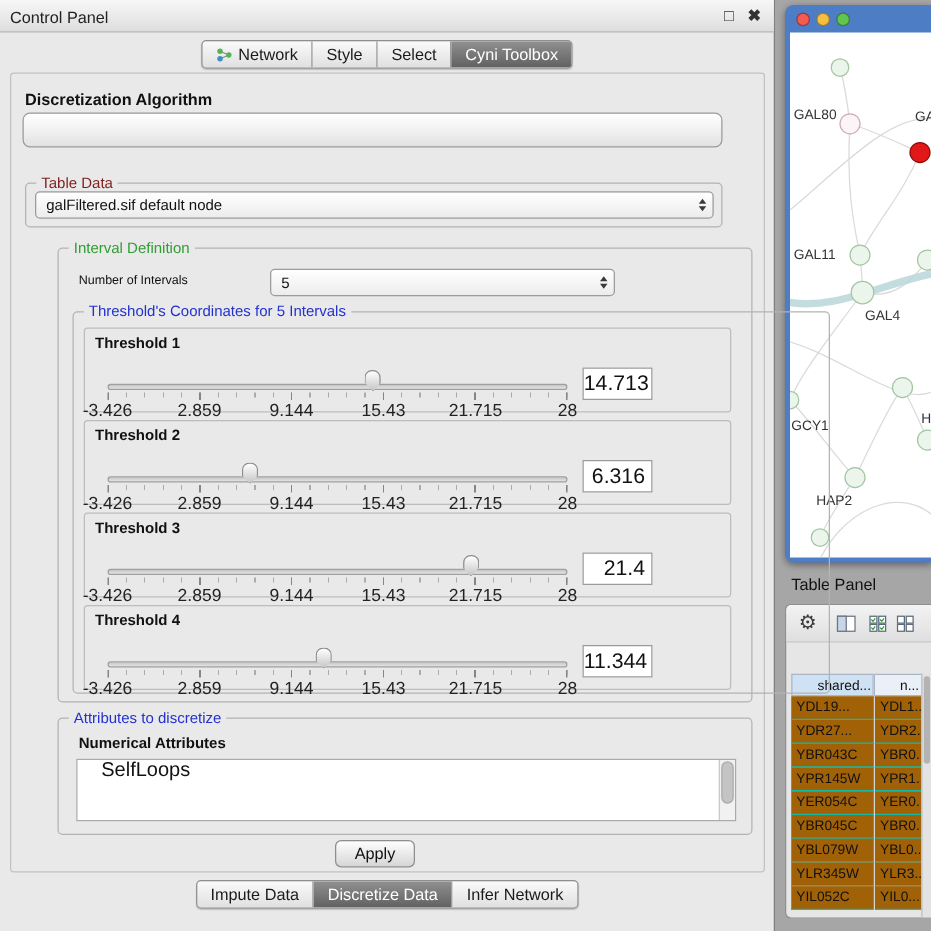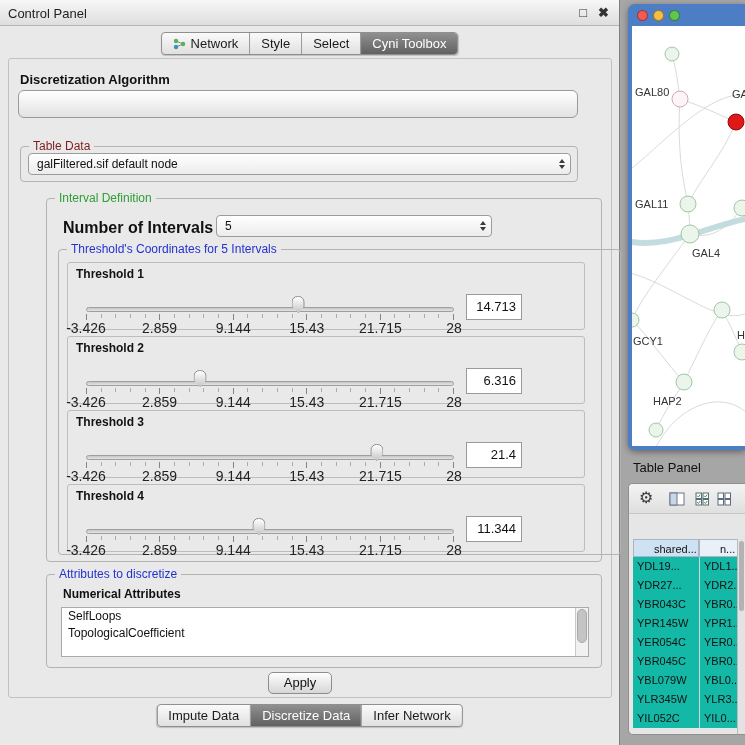--- a/index.html
+++ b/index.html
@@ -31,45 +31,45 @@
   .opt.bold{font-weight:bold}
 
   .tgroup{position:absolute;border:1px solid #b3b3b3;border-radius:4px}
   .gtitle{position:absolute;top:-8px;left:8px;background:#e9e9e9;padding:0 4px;font-size:12px;white-space:nowrap}
   .gtitle.green{color:#2f9e33}
   .gtitle.blue{color:#2331cf}
   .gtitle.dark{color:#7f1d1d}
 
   #table-data-group{left:20px;top:146px;width:558px;height:36px}
   #interval-group{left:46px;top:198px;width:556px;height:364px}
-  #thr-group{left:11px;top:50px;width:563px;height:306px}
+  #thr-group{left:11px;top:50px;width:606px;height:306px}
   #attr-group{left:46px;top:574px;width:556px;height:94px}
 
   .combo{position:absolute;border:1px solid #9c9c9c;border-radius:4px;background:linear-gradient(#ffffff,#ececec);display:flex;align-items:center}
   .combo-text{flex:1;font-size:12px;padding-left:8px;white-space:nowrap;overflow:hidden}
   .combo-arrows{width:16px;display:flex;flex-direction:column;align-items:center;gap:2px}
   .combo-arrows i{display:block;width:0;height:0;border-left:3.5px solid transparent;border-right:3.5px solid transparent}
   .combo-arrows i.up{border-bottom:4.5px solid #3a3a3a}
   .combo-arrows i.dn{border-top:4.5px solid #3a3a3a}
   #table-data-combo{left:7px;top:6px;width:543px;height:22px}
-  #count-label{position:absolute;left:16px;top:20px;font-size:16px;font-weight:bold}
+  #count-label{position:absolute;left:16px;top:20px;font-size:10px;font-weight:normal}
   #count-combo{left:169px;top:16px;width:276px;height:22px}
 
   .thr-panel{position:absolute;left:8px;width:518px;height:68px;border:1px solid #bdbdbd;border-radius:3px}
   .thr-label{position:absolute;left:8px;top:4px;font-size:12px;font-weight:bold}
   .track-wrap{position:absolute;left:18px;top:0;width:368px;height:68px}
   .track{position:absolute;left:0;top:44px;width:100%;height:5px;background:linear-gradient(#c6c6c6,#e4e4e4);border:1px solid #9f9f9f;border-radius:3px}
   .ticks{position:absolute;left:0;top:51px;width:100%;height:6px;background-image:repeating-linear-gradient(90deg,#858585 0,#858585 1px,transparent 1px,transparent 73.4px),repeating-linear-gradient(90deg,#ababab 0,#ababab 1px,transparent 1px,transparent 14.68px);background-size:calc(100% + 1px) 6px,calc(100% + 1px) 4px;background-repeat:no-repeat}
   .sc{position:absolute;top:57px;transform:translateX(-50%);font-size:14px;color:#222;white-space:nowrap}
   .thumb{position:absolute;top:33px;width:13px;height:17px;transform:translateX(-50%);background:linear-gradient(#ffffff,#c7c7c7);border:1px solid #8e8e8e;border-radius:6px 6px 3px 3px;clip-path:polygon(0 0,100% 0,100% 60%,50% 100%,0 60%)}
-  .thr-value{position:absolute;left:398px;top:31px;width:56px;height:26px;background:#fff;border:1px solid #9a9a9a;font-size:13px;text-align:right;line-height:24px;padding-right:5px}
+  .thr-value{position:absolute;left:398px;top:31px;width:56px;height:26px;background:#fff;border:1px solid #9a9a9a;font-size:17px;text-align:right;line-height:24px;padding-right:5px}
 
   #attr-header{position:absolute;left:16px;top:12px;font-size:12px;font-weight:bold}
   #attr-list{position:absolute;left:14px;top:32px;width:528px;height:50px;background:#fff;border:1px solid #aaa;overflow:hidden}
-  .attr-item{font-size:12px;line-height:17px;padding-left:6px;white-space:nowrap}
+  .attr-item{font-size:16px;line-height:17px;padding-left:19px;white-space:nowrap}
   #attr-scroll{position:absolute;right:0;top:0;width:13px;height:100%;background:#f1f1f1;border-left:1px solid #c9c9c9}
   #attr-scroll .sthumb{position:absolute;left:1px;top:1px;width:10px;height:34px;background:#c4c4c4;border:1px solid #a9a9a9;border-radius:5px}
 
   #apply-btn{position:absolute;left:268px;top:672px;width:64px;height:22px;border:1px solid #8d8d8d;border-radius:5px;background:linear-gradient(#fefefe,#d6d6d6);font-size:13px;text-align:center;line-height:20px}
 
   
   #network-window{position:absolute;left:628px;top:4px;width:117px;height:446px;background:#4d7dc5;border-radius:7px 0 0 7px;box-shadow:0 2px 6px rgba(0,0,0,.4);z-index:1}
   .lights{position:absolute;left:9px;top:6px;display:flex;gap:5px}
   .light{width:11px;height:11px;border-radius:50%;border:1px solid rgba(0,0,0,.35)}
   .light.red{background:#f25a52}
@@ -86,21 +86,21 @@
   #table-window{position:absolute;left:628px;top:483px;width:117px;height:252px;background:#e6e6e6;border:1px solid #8f8f8f;border-right:none;border-radius:5px 0 0 5px;overflow:hidden;z-index:1}
   .tp-toolbar{position:absolute;left:0;top:0;width:100%;height:30px;background:linear-gradient(#f3f3f3,#dfdfdf);border-bottom:1px solid #c6c6c6}
   .gear{position:absolute;left:10px;top:4px;font-size:16px;color:#3c3c3c}
   .tb-ico{position:absolute;top:8px}
   #cols-ico{left:40px}
   #chk-ico1{left:66px}
   #chk-ico2{left:88px}
   .th{position:absolute;top:55px;height:18px;font-size:11px;line-height:18px;padding-left:20px;border:1px solid #aab6c4;overflow:hidden;white-space:nowrap}
   .th1{left:4px;width:66px;background:#cfe2f4}
   .th2{left:70px;width:39px;background:#e9f0f8}
-  .trow{position:absolute;left:4px;width:105px;height:19px;background:#14b8a6;border-bottom:6px solid #14b8a6}
+  .trow{position:absolute;left:4px;width:105px;height:19px;background:#a16207;border-bottom:1px solid #14b8a6}
   .tc{position:absolute;top:0;height:19px;font-size:11px;line-height:19px;overflow:hidden;white-space:nowrap;padding-left:4px}
   .tc.c1{left:0;width:66px}
   .tc.c2{left:66px;width:39px;border-left:1px solid #d5d5d5}
   #tp-scroll{position:absolute;right:0;top:55px;bottom:0;width:8px;background:#e3e3e3;border-left:1px solid #bdbdbd}
   #tp-scroll .sthumb{position:absolute;left:1px;top:2px;width:5px;height:70px;background:#b3b3b3;border-radius:3px}
 </style>
 </head>
 <body>
 
 <div id="control-panel">
@@ -226,21 +226,20 @@
         <div class="thr-value">11.344</div>
       </div>
     </div>
   </div>
 
   <div class="tgroup" id="attr-group">
     <span class="gtitle blue">Attributes to discretize</span>
     <div id="attr-header">Numerical Attributes</div>
     <div id="attr-list">
       <div class="attr-item">SelfLoops</div>
-      <div class="attr-item">TopologicalCoefficient</div>
       <div id="attr-scroll">
           <div class="sthumb"></div>
         </div>
     </div>
   </div>
 
   <div id="apply-btn">Apply</div>
 
   <div class="seg-tabs" id="bottom-tabs">
     <div class="seg">

